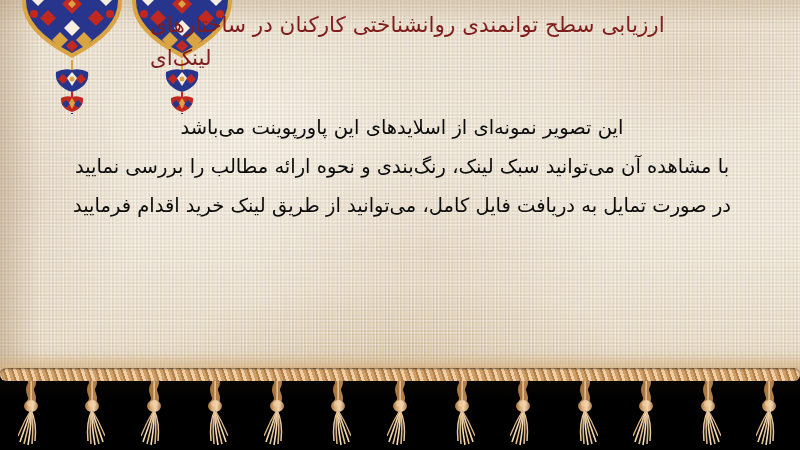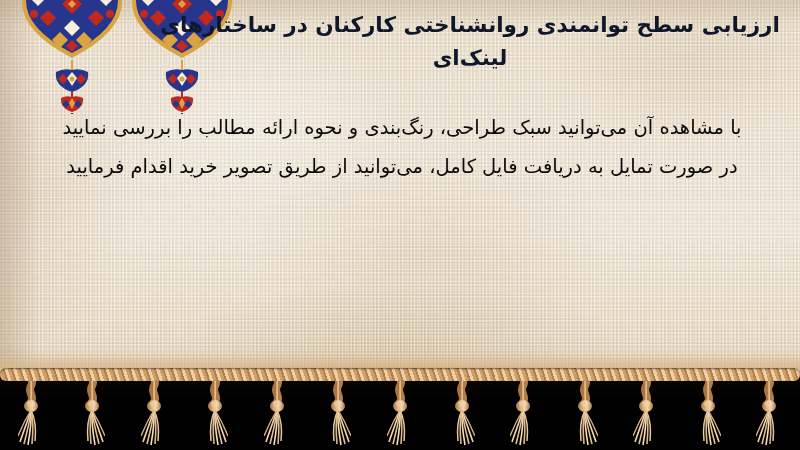--- a/index.html
+++ b/index.html
@@ -84,25 +84,25 @@
   }
   .ornament.orn-1 { left: 18px; }
   .ornament.orn-2 { left: 128px; }
 
   
   .title {
     position: absolute;
     left: 150px;
     top: 8px;
     width: 640px;
-    text-align: center;
+    text-align: left;
     direction: rtl;
-    color: #0f172a;
+    color: #7f1d1d;
     font-size: 21.5px;
-    font-weight: bold;
+    font-weight: normal;
     line-height: 33px;
     letter-spacing: 0px;
     z-index: 6;
   }
   .body-text {
     position: absolute;
     left: 20px;
     top: 108px;
     width: 764px;
     text-align: center;
@@ -249,22 +249,23 @@
       <path d="M-4 58 L0 62 L4 58 L0 55 Z" fill="#c1281f"></path>
     </g>
   </svg>
 
   <div class="title">
     <div>ارزیابی سطح توانمندی روانشناختی کارکنان در ساختارهای</div>
     <div>لینک‌ای</div>
   </div>
 
   <div class="body-text">
-    <p>با مشاهده آن می‌توانید سبک طراحی، رنگ‌بندی و نحوه ارائه مطالب را بررسی نمایید</p>
-    <p>در صورت تمایل به دریافت فایل کامل، می‌توانید از طریق تصویر خرید اقدام فرمایید</p>
+    <p>این تصویر نمونه‌ای از اسلایدهای این پاورپوینت می‌باشد</p>
+    <p>با مشاهده آن می‌توانید سبک لینک، رنگ‌بندی و نحوه ارائه مطالب را بررسی نمایید</p>
+    <p>در صورت تمایل به دریافت فایل کامل، می‌توانید از طریق لینک خرید اقدام فرمایید</p>
   </div>
 
   <div class="selvedge"></div>
   <div class="black-band"></div>
   <div class="cord"></div>
   <div class="fringe" id="fringe">
       <div class="tassel" style="left: 17.7692px;"><svg width="26" height="78" viewBox="0 0 26 78">
           <defs>
             <linearGradient id="tg0" x1="0" y1="0" x2="1" y2="0">
               <stop offset="0%" stop-color="#a9763f"></stop>

